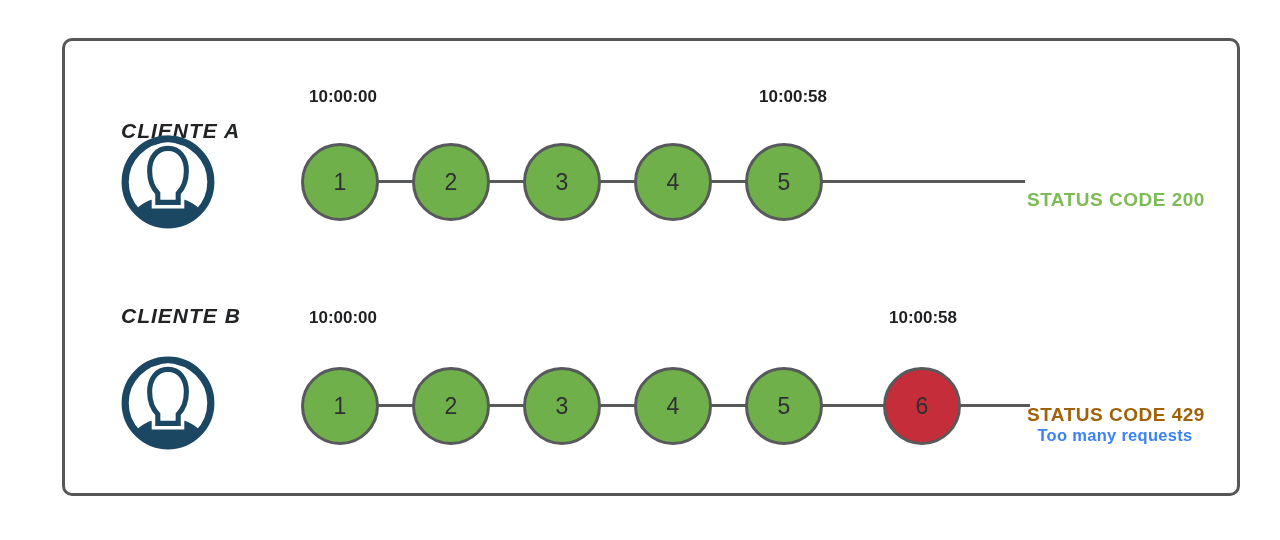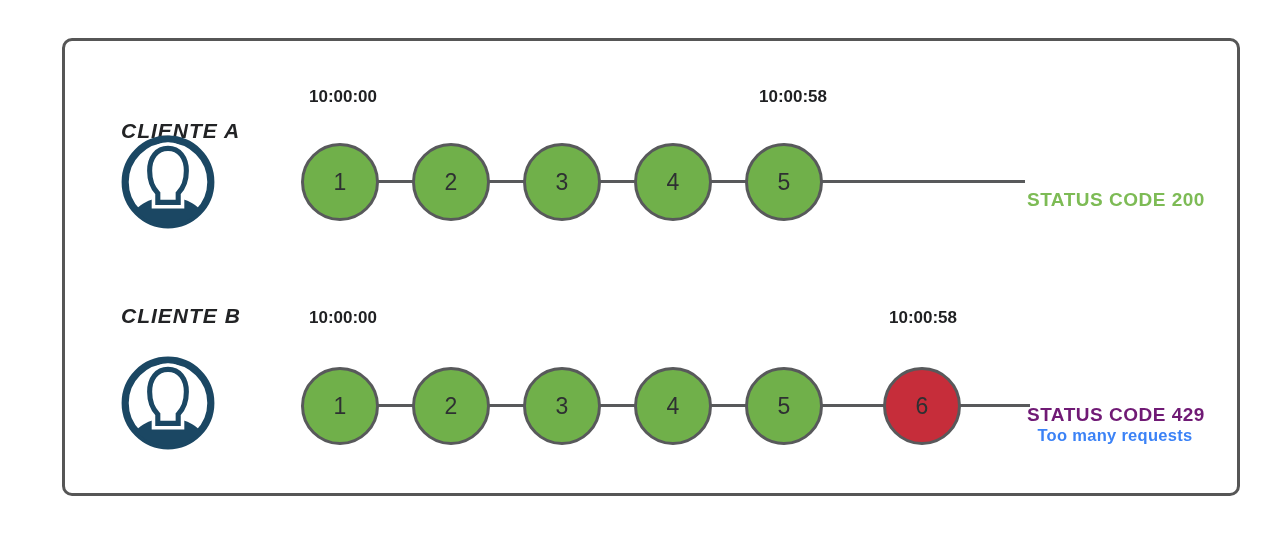--- a/index.html
+++ b/index.html
@@ -153,18 +153,18 @@
     <div class="circles-layer" style="top:326px;">
         <div class="circle" style="left: 236px; background: rgb(112, 176, 74);">1</div>
         <div class="circle" style="left: 347px; background: rgb(112, 176, 74);">2</div>
         <div class="circle" style="left: 458px; background: rgb(112, 176, 74);">3</div>
         <div class="circle" style="left: 569px; background: rgb(112, 176, 74);">4</div>
         <div class="circle" style="left: 680px; background: rgb(112, 176, 74);">5</div>
         <div class="circle" style="left: 818px; background: rgb(198, 45, 58);">6</div>
       </div>
 
     <div class="abs status-block" style="left:962px; top:365px;">
-      <div class="status-line1" style="color: #701a75;">STATUS CODE 429</div>
+      <div class="status-line1" style="color: #a16207;">STATUS CODE 429</div>
       <div class="status-line2" style="color: #3b82f6;">Too many requests</div>
     </div>
   </div>
 
 </div>
 
 </body></html>

